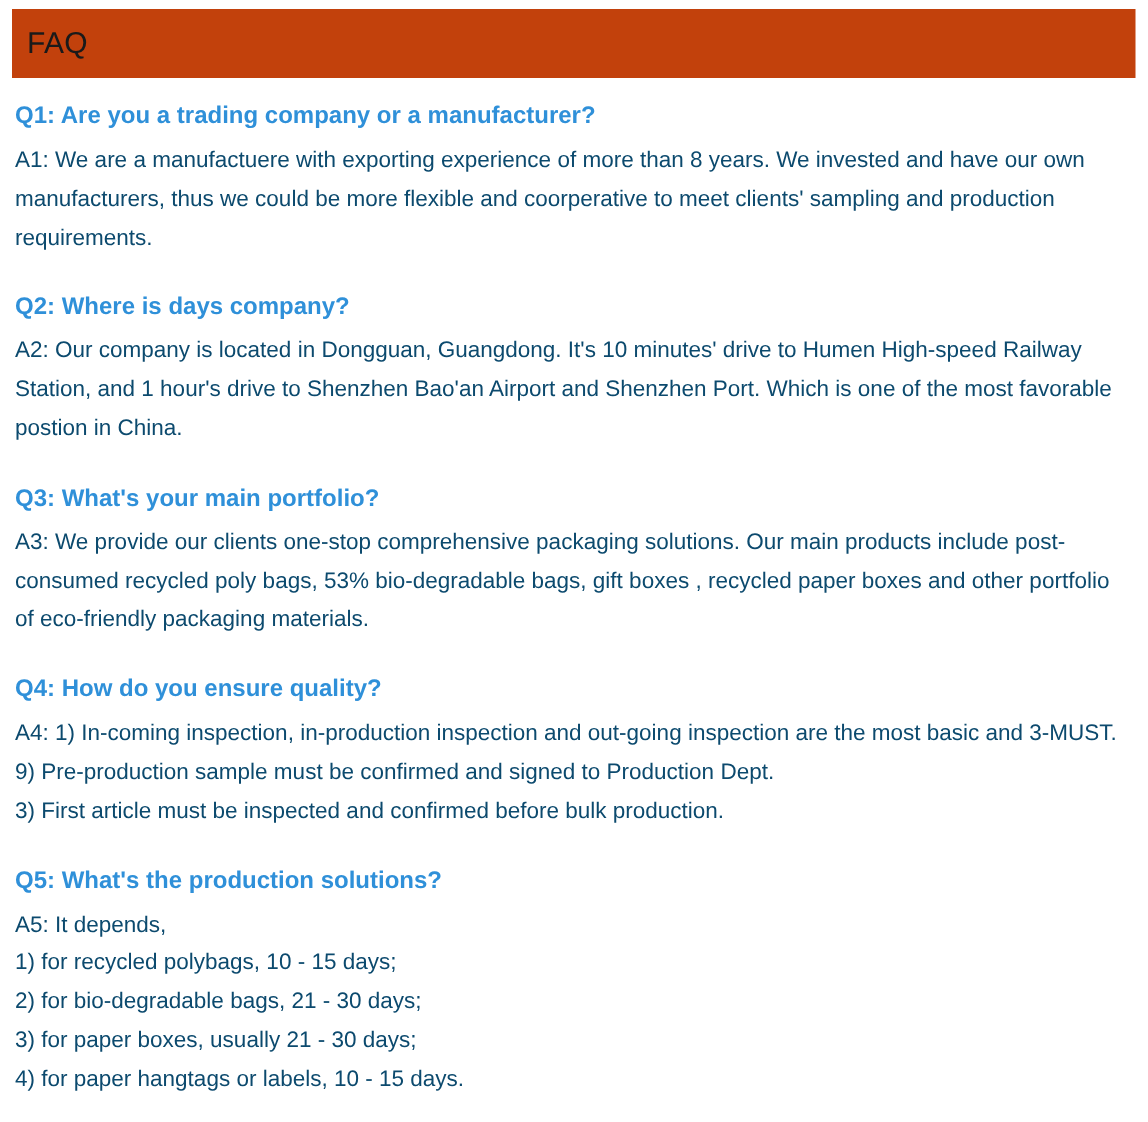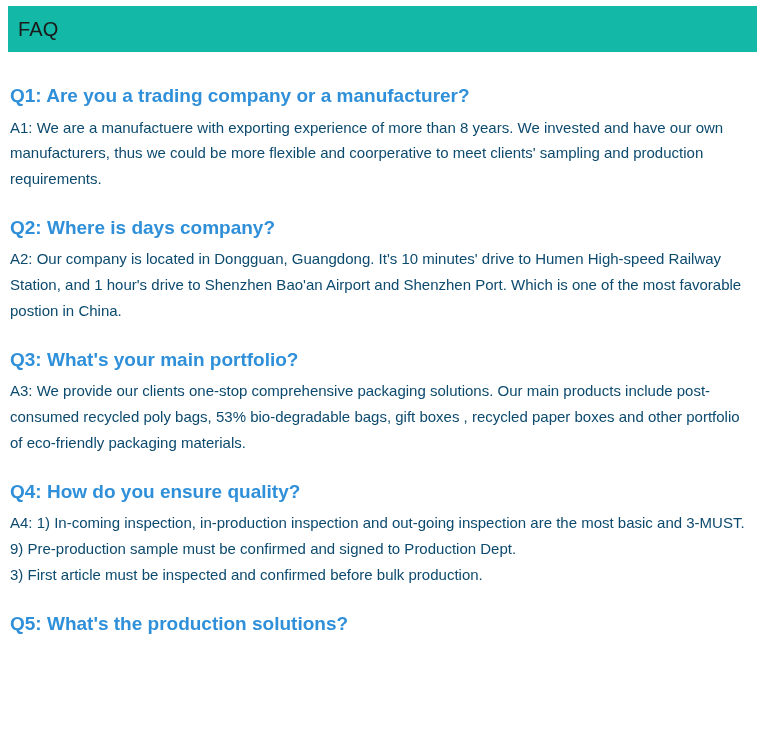--- a/index.html
+++ b/index.html
@@ -19,21 +19,21 @@
     height: 748px;
     position: relative;
     box-sizing: border-box;
   }
   .faq-header {
     position: absolute;
     left: 8px;
     top: 6px;
     width: 749px;
     height: 46px;
-    background: #14b8a6;
+    background: #c2410c;
     box-sizing: border-box;
     display: flex;
     align-items: center;
   }
   .faq-header-title {
     font-size: 20px;
     color: #1a1a1a;
     padding-left: 10px;
     font-weight: 400;
     letter-spacing: 0.2px;
@@ -42,23 +42,23 @@
     position: absolute;
     left: 10px;
     top: 66px;
     width: 745px;
   }
   .qa-block {
     margin-bottom: 22px;
   }
   .qa-question {
     color: #2f90d9;
-    font-size: 19px;
+    font-size: 16px;
     font-weight: bold;
-    margin: 16px 0 4px 0;
+    margin: 0 0 4px 0;
     line-height: 1.5;
   }
   .qa-answer {
     color: #0c4a6e;
     font-size: 15px;
     line-height: 1.72;
     margin: 0;
     max-width: 742px;
   }
   .qa-line {
@@ -101,16 +101,23 @@
       <p class="qa-question">Q4: How do you ensure quality?</p>
       <p class="qa-answer">
         <span class="qa-line">A4: 1) In-coming inspection, in-production inspection and out-going inspection are the most basic and 3-MUST.</span>
         <span class="qa-line">9) Pre-production sample must be confirmed and signed to Production Dept.</span>
         <span class="qa-line">3) First article must be inspected and confirmed before bulk production.</span>
       </p>
     </div>
 
     <div class="qa-block">
       <p class="qa-question">Q5: What's the production solutions?</p>
+      <p class="qa-answer">
+        <span class="qa-line">A5: It depends,</span>
+        <span class="qa-line">1) for recycled polybags, 10 - 15 days;</span>
+        <span class="qa-line">2) for bio-degradable bags, 21 - 30 days;</span>
+        <span class="qa-line">3) for paper boxes, usually 21 - 30 days;</span>
+        <span class="qa-line">4) for paper hangtags or labels, 10 - 15 days.</span>
+      </p>
     </div>
 
   </div>
 </div>
 
 </body></html>

